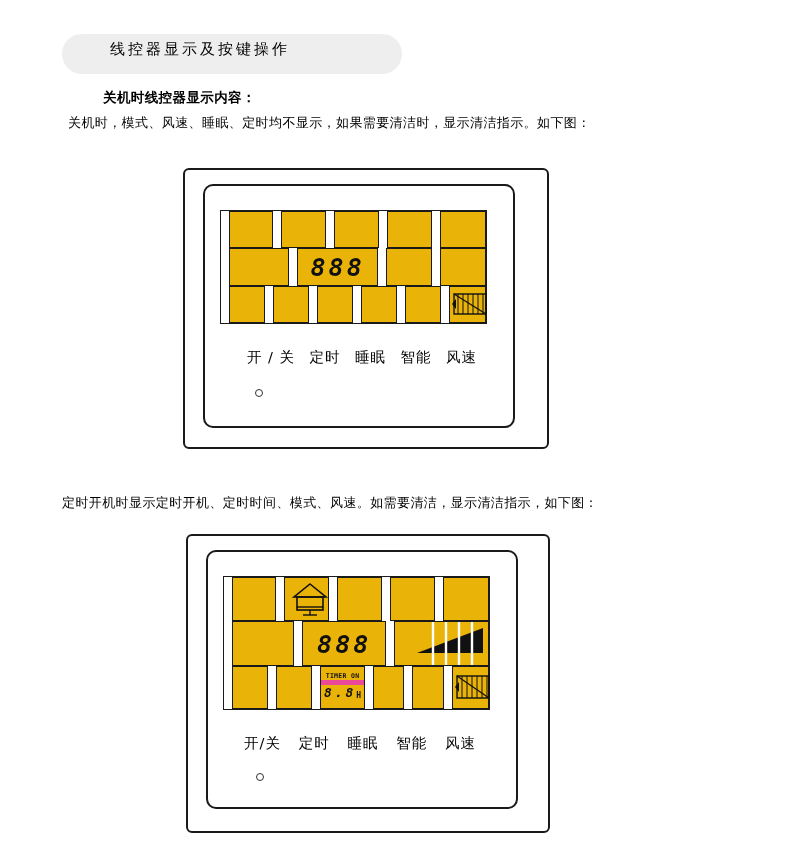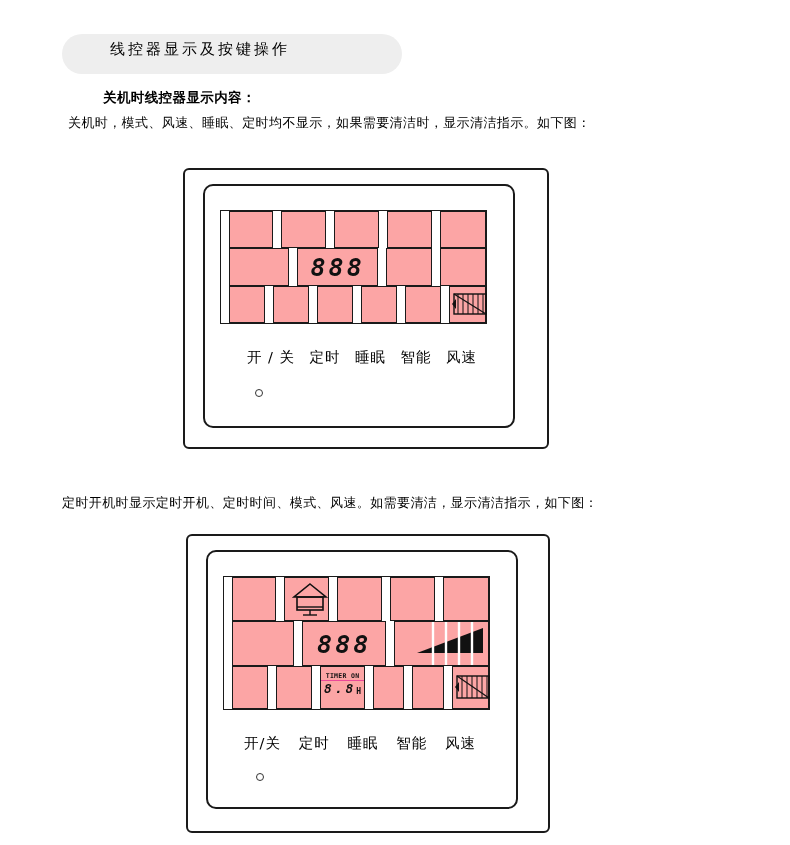--- a/index.html
+++ b/index.html
@@ -75,21 +75,21 @@
   .grid-row {
     position: absolute;
     left: 0;
     width: 100%;
     display: flex;
   }
   .cell {
     border: 1.5px solid #1a1a1a;
     box-sizing: border-box;
     position: relative;
-    background: #fca5a5;
+    background: #eab308;
     margin-left: 8px;
   }
 
   
   .seg-digits {
     font-family: "DejaVu Sans Mono", "Liberation Mono", monospace;
     font-weight: bold;
     font-style: italic;
     letter-spacing: 3px;
     text-align: center;
@@ -98,21 +98,21 @@
   .seg-big { font-size: 25px; }
   .seg-small { font-size: 13px; }
 
   .timer-on-label {
     font-family: "DejaVu Sans Mono", "Liberation Mono", monospace;
     font-size: 6.5px;
     font-weight: bold;
     text-align: center;
     letter-spacing: 0.3px;
     color: #111;
-    border-bottom: 1px solid #ec4899;
+    border-bottom: 5px solid #ec4899;
     line-height: 8px;
   }
   .unit-h {
     font-family: "DejaVu Sans Mono", "Liberation Mono", monospace;
     font-size: 8px;
     font-weight: bold;
     color: #111;
   }
 
   

